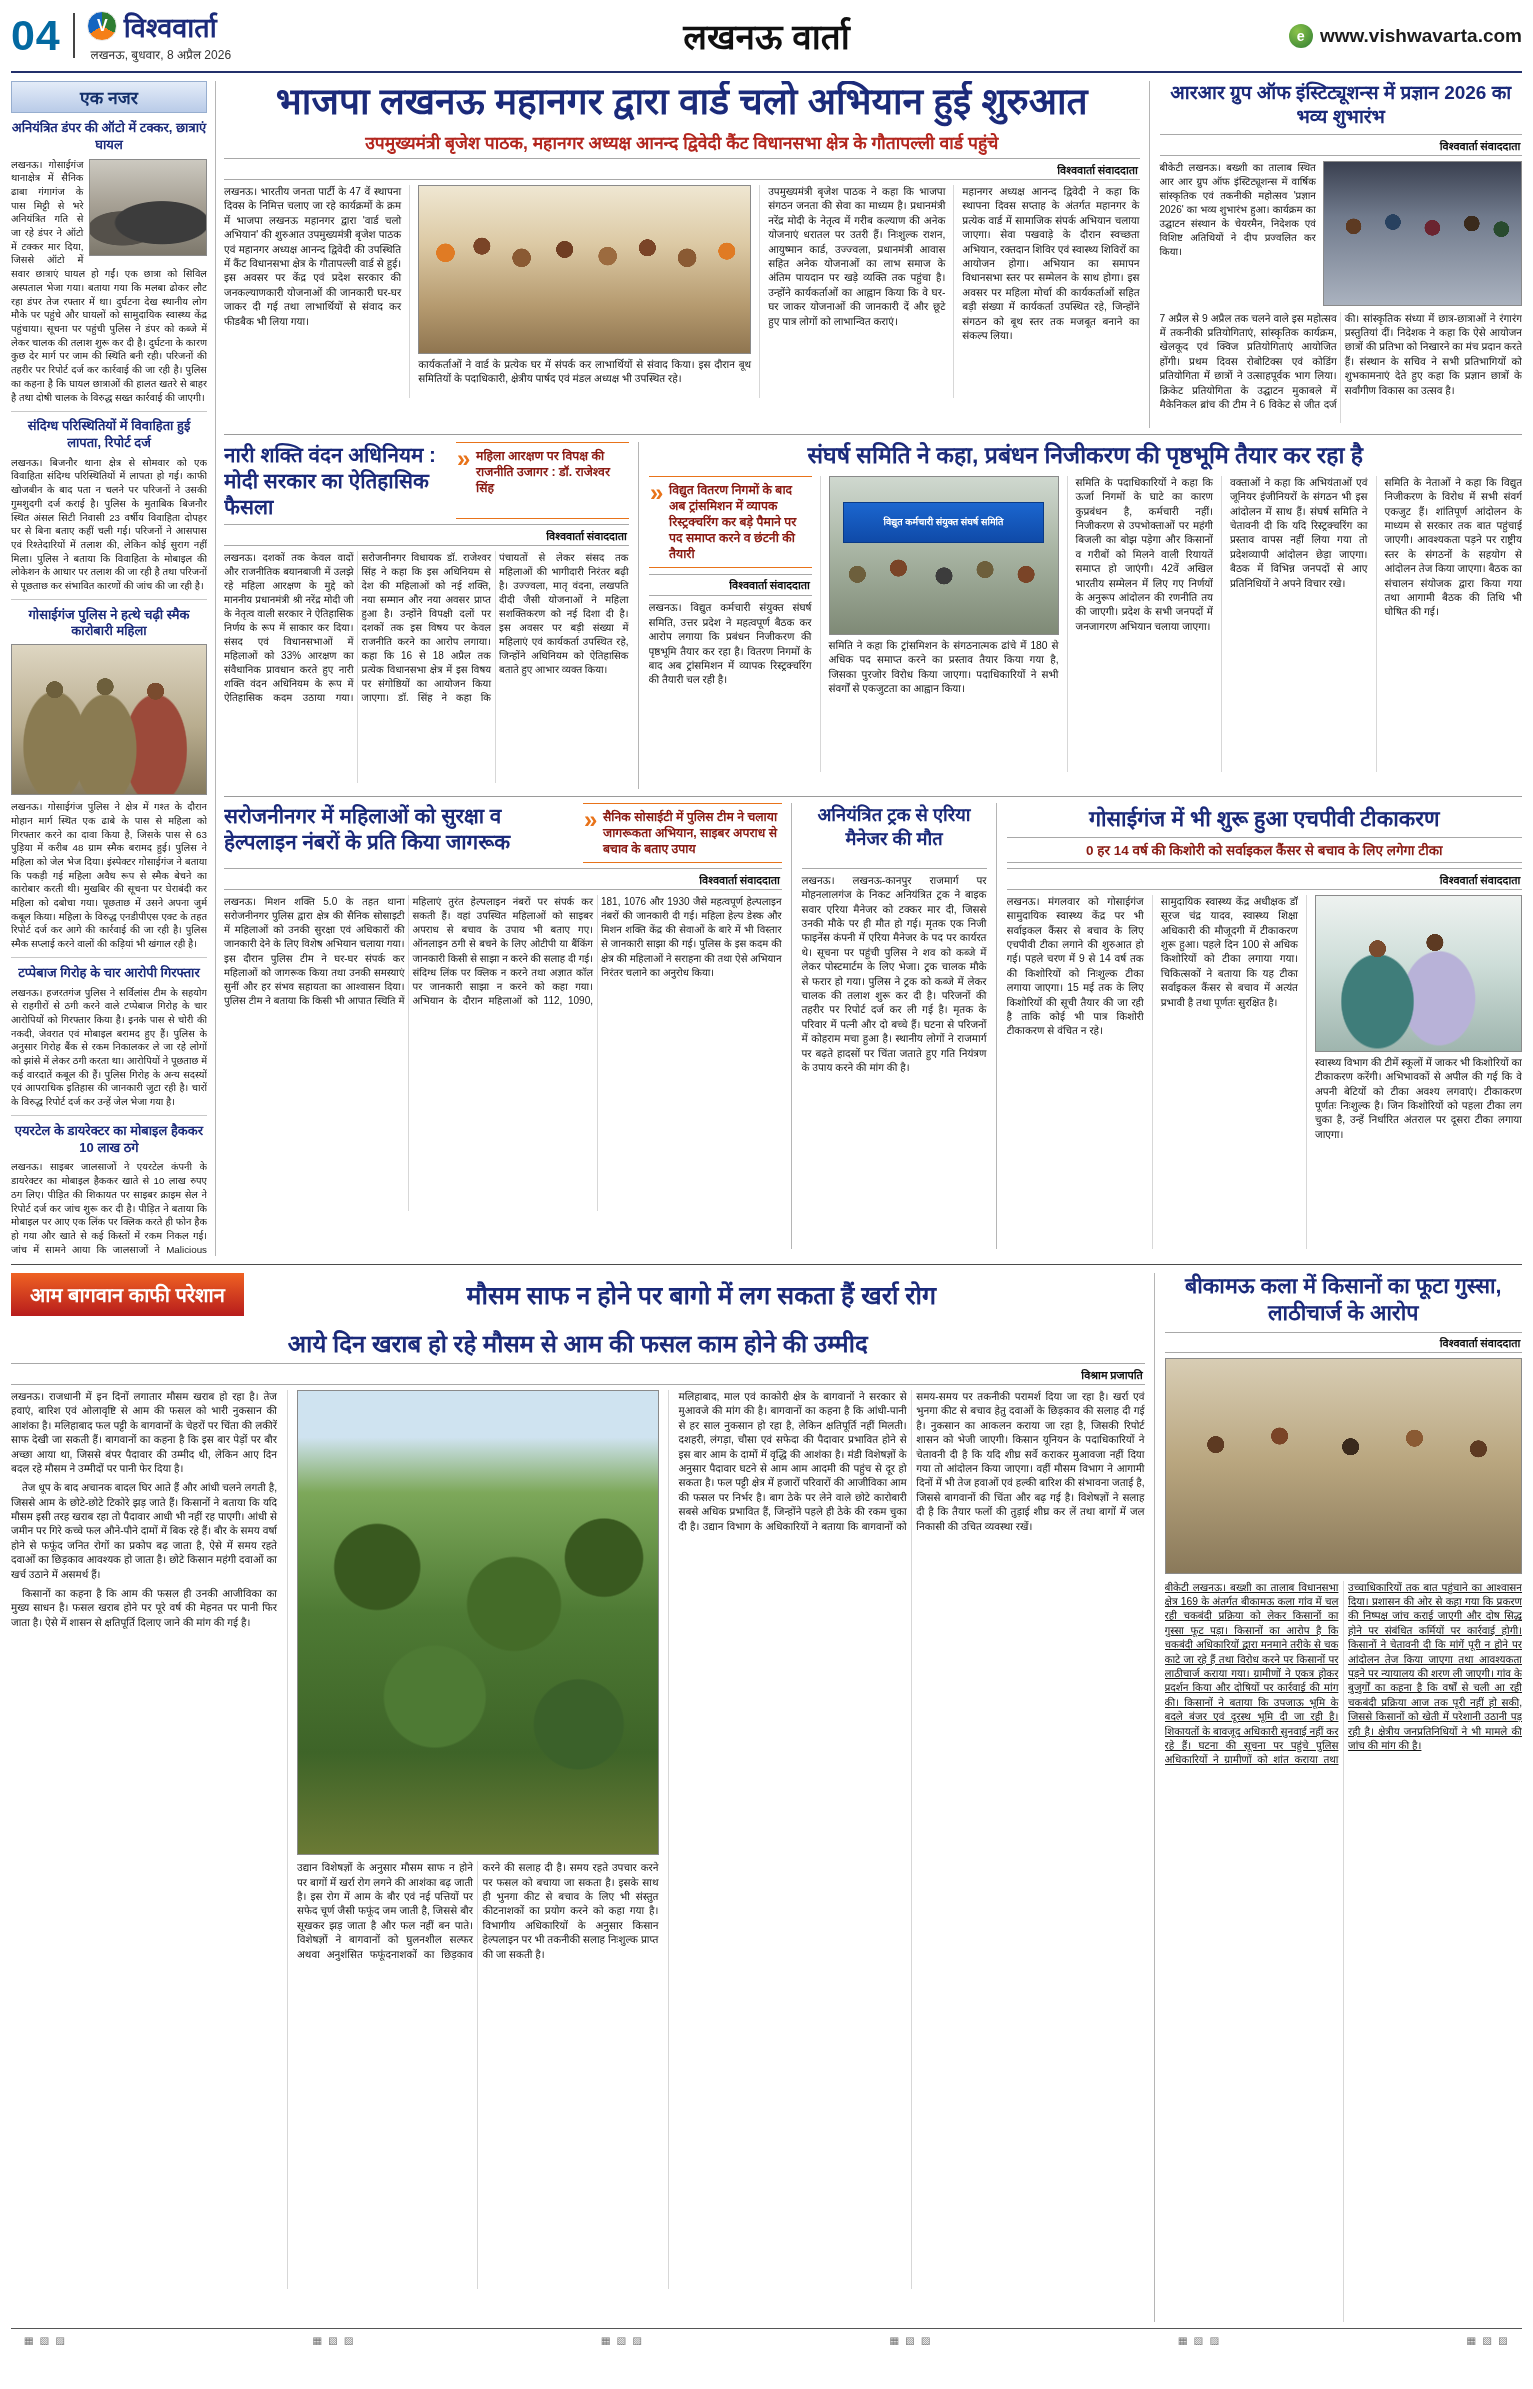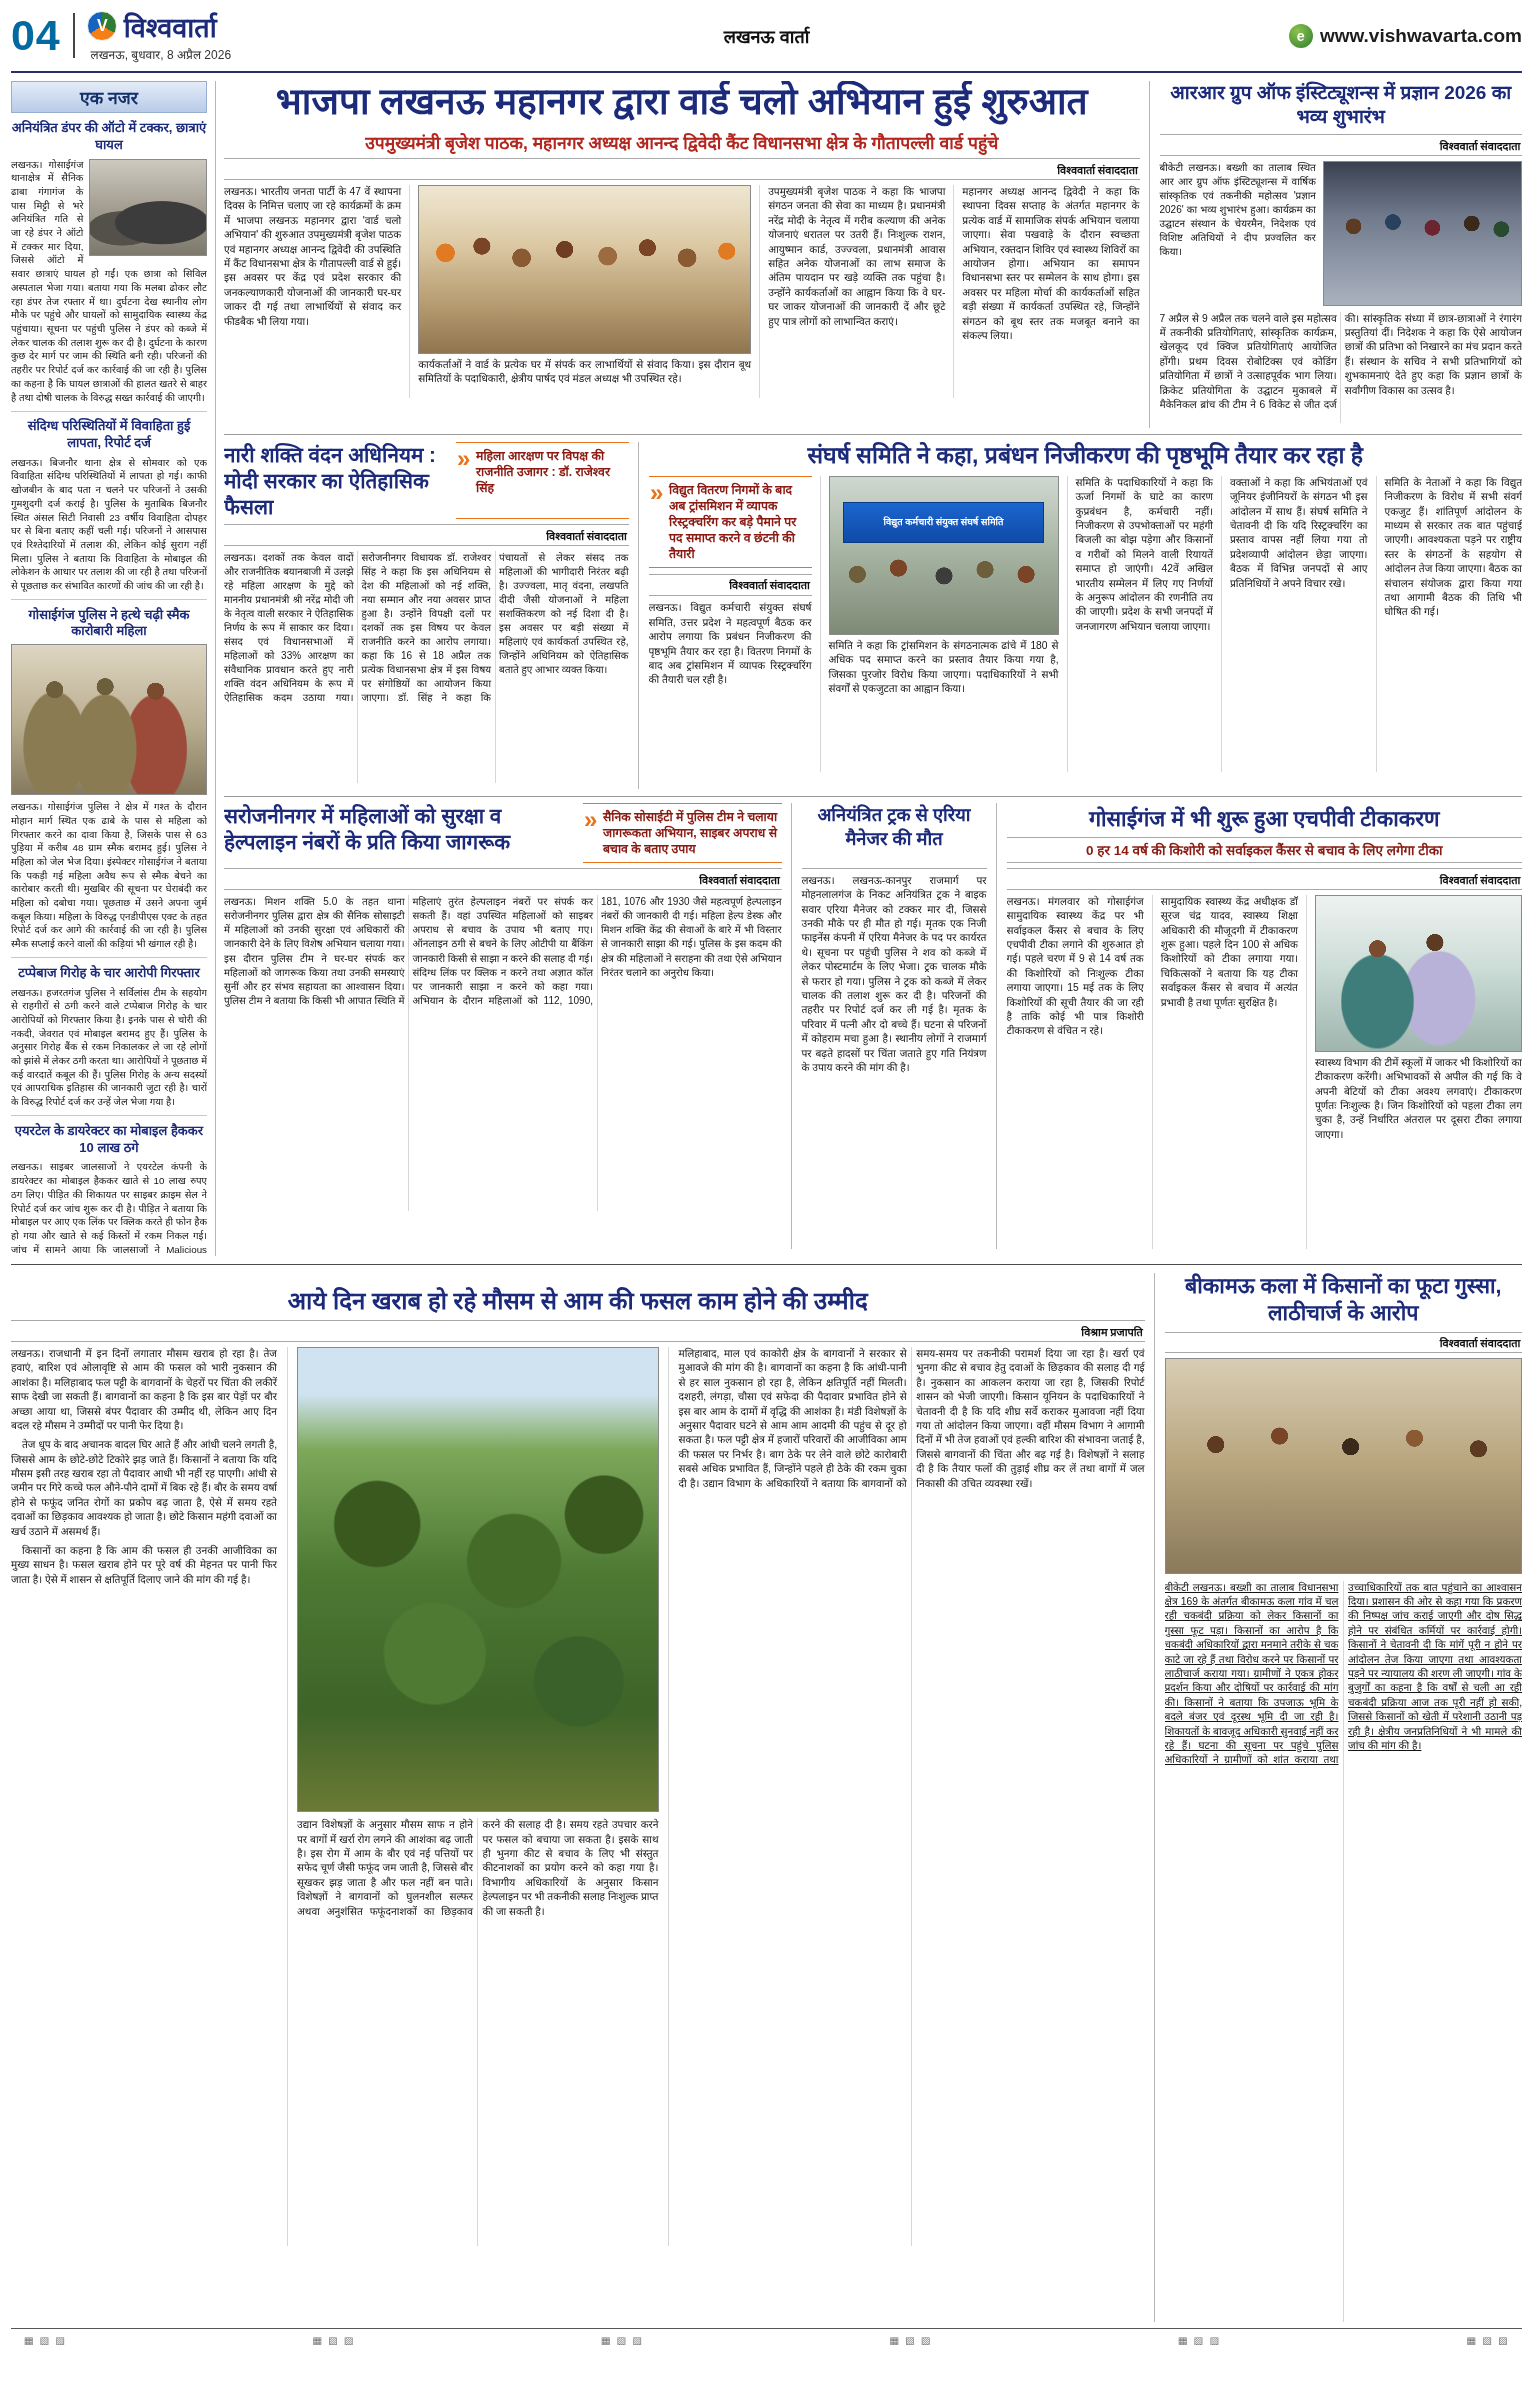--- a/index.html
+++ b/index.html
@@ -9,21 +9,21 @@
 
   
   header.masthead { height:73px; display:flex; align-items:center; position:relative; border-bottom:2.4px solid #23306b; }
   .page-num { font-size:43px; font-weight:800; color:#0369a1; letter-spacing:0.8px; }
   .mh-divider { width:1.6px; height:45px; background:#444; margin:0 12.7px; }
   .logo-block { display:flex; flex-direction:column; }
   .logo-row { display:flex; align-items:center; gap:6.4px; }
   .logo-badge { width:30px; height:30px; border-radius:50%; background:conic-gradient(#2e7d32 0 33%, #f57f17 33% 66%, #1565c0 66% 100%); display:flex; align-items:center; justify-content:center; color:#fff; font-weight:800; font-size:16px; border:1.6px solid #e9e9e9; }
   .logo-name { font-size:27px; font-weight:800; color:#1b2a7a; }
   .edition-line { font-size:12px; color:#333; margin-top:1.6px; padding-left:3.2px; }
-  .mh-center { position:absolute; left:50%; transform:translateX(-50%); font-size:18px; font-weight:800; color:#101010; }
+  .mh-center { position:absolute; left:50%; transform:translateX(-50%); font-size:35px; font-weight:800; color:#101010; }
   .mh-right { margin-left:auto; display:flex; align-items:center; gap:7.2px; font-size:19px; font-weight:bold; color:#1c1c1c; }
   .epaper-badge { width:24px; height:24px; border-radius:50%; background:radial-gradient(circle at 35% 30%, #8bc34a, #2e7d32); color:#fff; font-weight:800; font-size:14.3px; display:flex; align-items:center; justify-content:center; }
 
   
   .bodytext { font-size:10.3px; line-height:1.4; text-align:justify; color:#141414; }
   .bodytext p + p { margin-top:4.8px; text-indent:11px; }
   h1,h2,h3 { font-weight:800; color:#1b2a7a; }
   .byline-row { display:flex; justify-content:flex-end; border-top:0.8px solid #a8a8a8; border-bottom:0.8px solid #a8a8a8; padding:2.4px 1.6px; margin:4.8px 0; font-size:11px; font-weight:bold; color:#111;font-family:Liberation Serif, serif; }
   .quote { display:flex; gap:5.6px; align-items:flex-start; border-top:1.6px solid #e8731a; border-bottom:1.6px solid #e8731a; padding:4.8px 1.6px; }
   .qmark { color:#e8731a; font-size:24px; font-weight:800; line-height:.9; }
@@ -306,20 +306,24 @@
             </div>
           </div>
         </article>
       </section>
     </div>
   </div>
 
   <div class="lower">
 
     <div class="mango-zone">
+      <div class="mango-head-row">
+        <div class="red-box">आम बागवान काफी परेशान</div>
+        <h2 class="weather-head">मौसम साफ न होने पर बागो में लग सकता हैं खर्रा रोग</h2>
+      </div>
       <h2 class="mango-main">आये दिन खराब हो रहे मौसम से आम की फसल काम होने की उम्मीद</h2>
       <div class="byline-row">
           <span>विश्राम प्रजापति</span>
         </div>
       <div class="mango-cols">
         <div class="mango-col1 bodytext">
           <p>लखनऊ। राजधानी में इन दिनों लगातार मौसम खराब हो रहा है। तेज हवाएं, बारिश एवं ओलावृष्टि से आम की फसल को भारी नुकसान की आशंका है। मलिहाबाद फल पट्टी के बागवानों के चेहरों पर चिंता की लकीरें साफ देखी जा सकती हैं। बागवानों का कहना है कि इस बार पेड़ों पर बौर अच्छा आया था, जिससे बंपर पैदावार की उम्मीद थी, लेकिन आए दिन बदल रहे मौसम ने उम्मीदों पर पानी फेर दिया है।</p>
           <p>तेज धूप के बाद अचानक बादल घिर आते हैं और आंधी चलने लगती है, जिससे आम के छोटे-छोटे टिकोरे झड़ जाते हैं। किसानों ने बताया कि यदि मौसम इसी तरह खराब रहा तो पैदावार आधी भी नहीं रह पाएगी। आंधी से जमीन पर गिरे कच्चे फल औने-पौने दामों में बिक रहे हैं। बौर के समय वर्षा होने से फफूंद जनित रोगों का प्रकोप बढ़ जाता है, ऐसे में समय रहते दवाओं का छिड़काव आवश्यक हो जाता है। छोटे किसान महंगी दवाओं का खर्च उठाने में असमर्थ हैं।</p>
           <p>किसानों का कहना है कि आम की फसल ही उनकी आजीविका का मुख्य साधन है। फसल खराब होने पर पूरे वर्ष की मेहनत पर पानी फिर जाता है। ऐसे में शासन से क्षतिपूर्ति दिलाए जाने की मांग की गई है।</p>
         </div>

